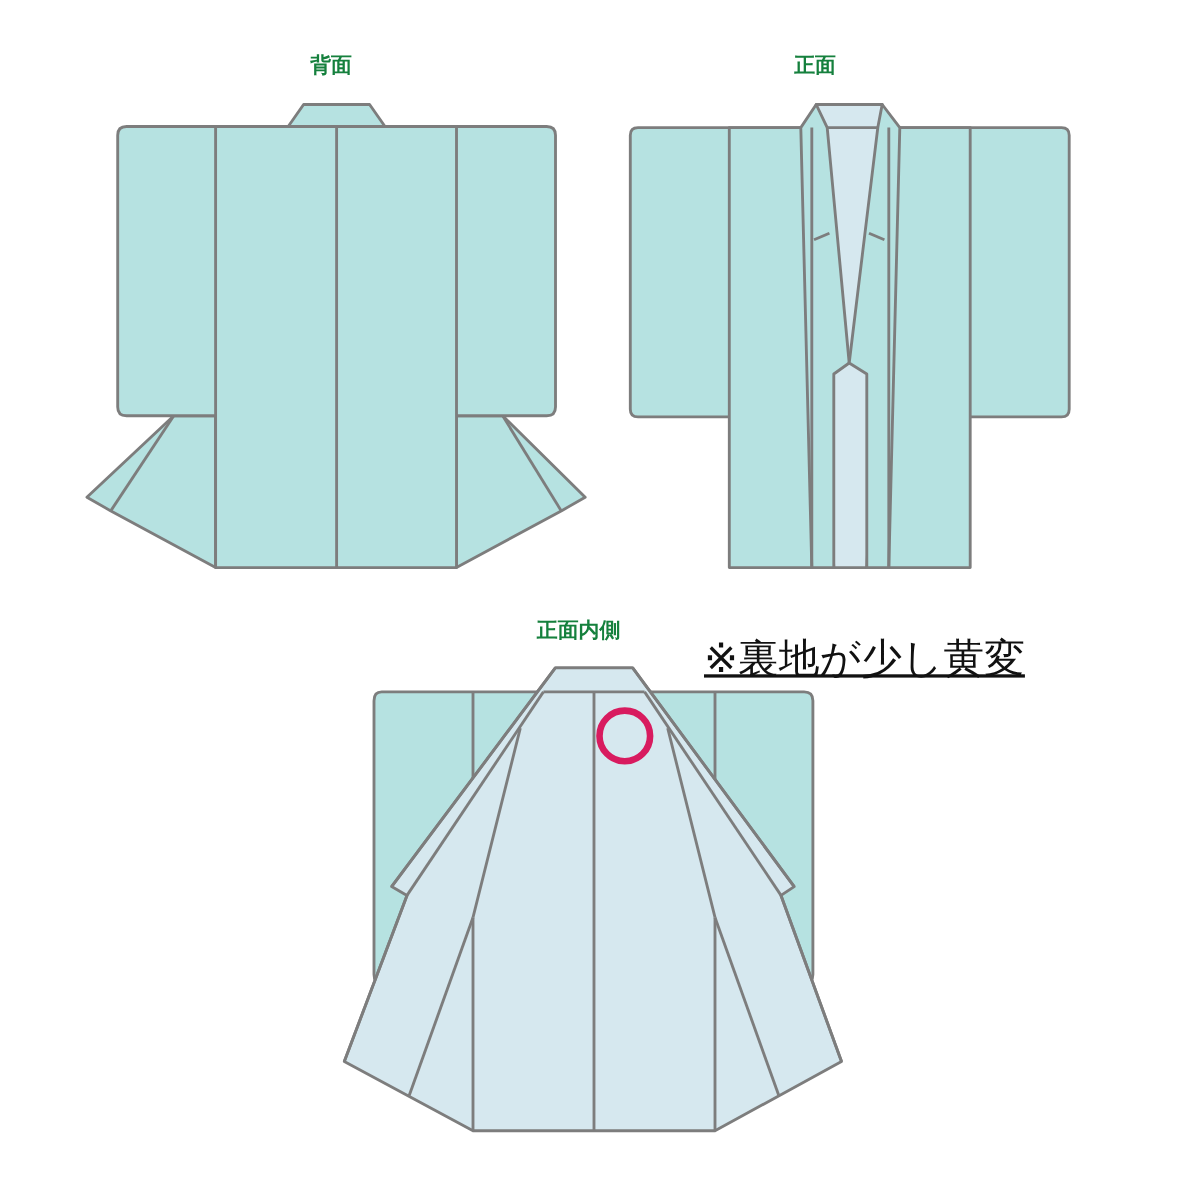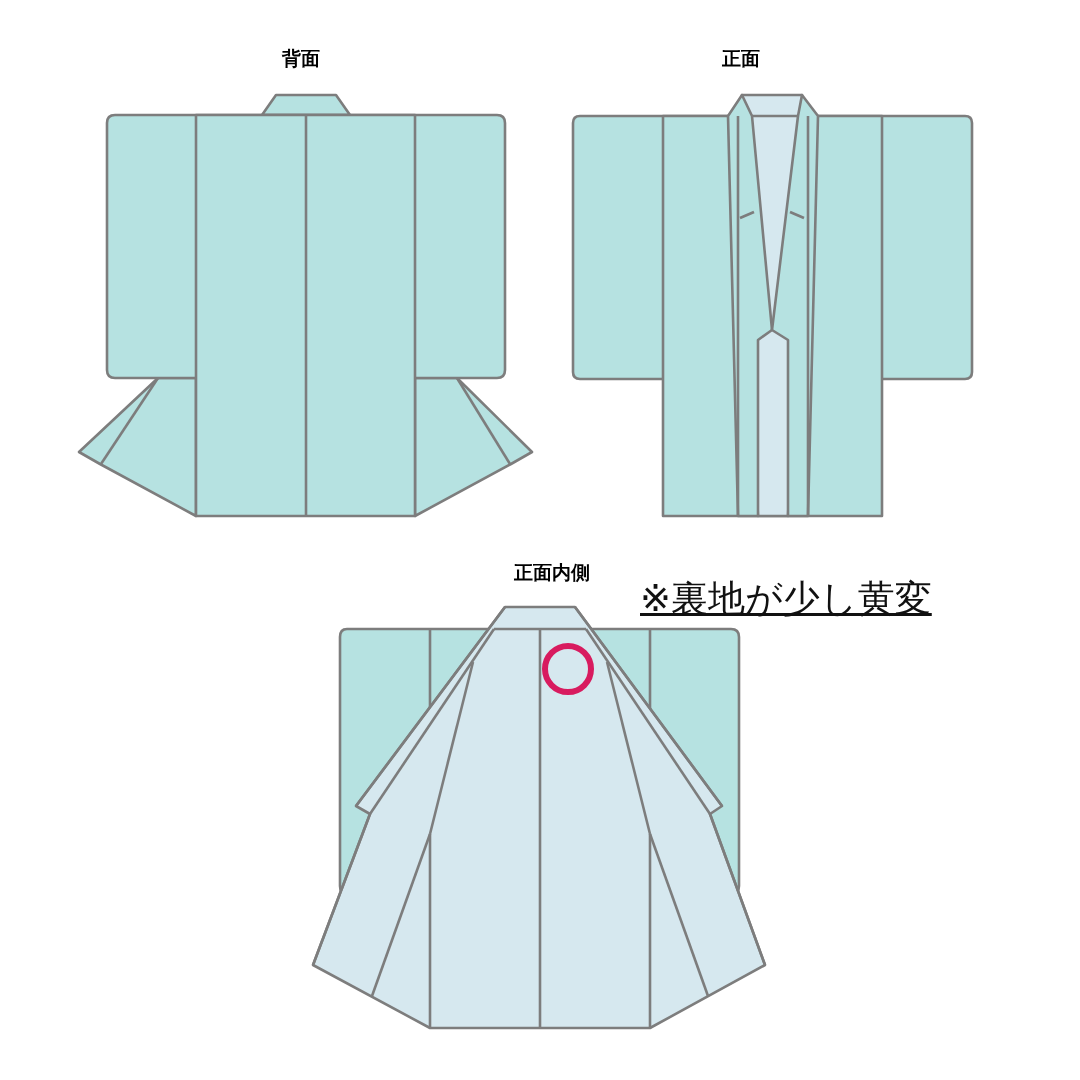--- a/index.html
+++ b/index.html
@@ -1,29 +1,29 @@
 <!DOCTYPE html>
 <html><head>
   <meta charset="utf-8">
   <style>
     html, body { margin: 0; padding: 0; background: #ffffff; }
     body { width: 1080px; height: 1080px; position: relative; overflow: hidden; font-family: "DejaVu Sans", sans-serif; }
-    .label { position: absolute; color: #000000; font-weight: bold; font-size: 19px; letter-spacing: 0px; white-space: nowrap; }
+    .label { position: absolute; color: #15803d; font-weight: bold; font-size: 19px; letter-spacing: 0px; white-space: nowrap; }
     .note { position: absolute; color: #111111; font-size: 37px; white-space: nowrap; font-family: "DejaVu Sans", sans-serif; text-decoration: underline; }
     svg { position: absolute; left: 0; top: 0; }
     .outer { fill: #b6e2e1; stroke: #7d7d7d; stroke-width: 2.6; stroke-linejoin: round; }
     .inner { fill: #d6e8ef; stroke: #7d7d7d; stroke-width: 2.6; stroke-linejoin: round; }
     .seam { fill: none; stroke: #7d7d7d; stroke-width: 2.6; }
   </style>
 </head>
 <body>
 
 <div class="label" style="left:282px; top:46px;">背面</div>
 <div class="label" style="left:722px; top:46px;">正面</div>
-<div class="label" style="left:514px; top:560px;">正面内側</div>
+<div class="label" style="left:488px; top:560px;">正面内側</div>
 <div class="note" style="left:640px; top:574px;">※裏地が少し黄変</div>
 
 <svg width="1080" height="1080" viewBox="0 0 1080 1080">
 
   <g>
 
     <polygon class="outer" points="262,115 276,95 336,95 350,115"></polygon>
 
     <polygon class="outer" points="158,378 196,378 196,516 100,464 79,452"></polygon>
     <polygon class="outer" points="415,378 457,378 532,452 511,464 415,516"></polygon>

